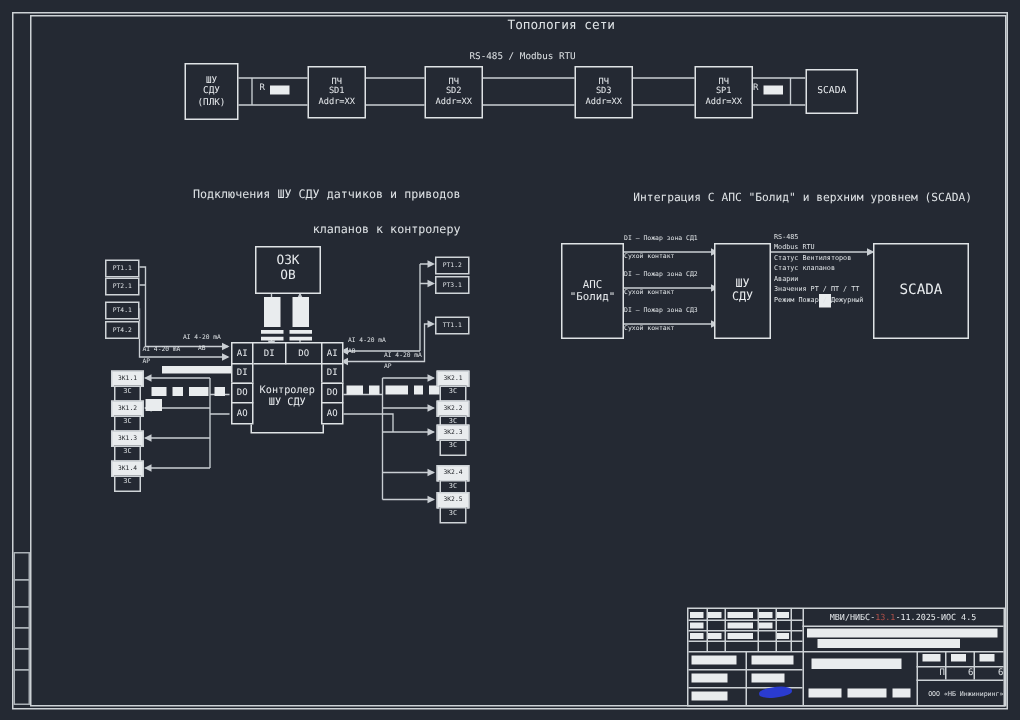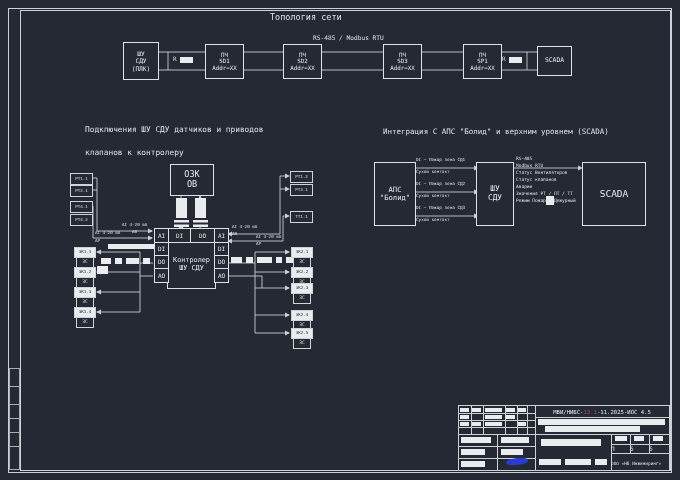--- a/index.html
+++ b/index.html
@@ -3,21 +3,21 @@
 <meta charset="utf-8">
 <style>
   html,body{margin:0;padding:0;background:#1d2129;}
   .stage{position:relative;width:680px;height:480px;background:#242933;overflow:hidden;
          font-family:"DejaVu Sans Mono", monospace;color:#e8ebee;}
   .frame{position:absolute;border:1px solid #cdd2d6;}
   .box{position:absolute;background:#242933;border:1px solid #dfe3e6;color:#e8ebee;
        display:flex;flex-direction:column;align-items:center;justify-content:center;
        text-align:center;line-height:1.15;z-index:3;}
   .lbl{position:absolute;color:#dfe3e6;white-space:nowrap;z-index:4;line-height:1;}
-  .ctr{text-align:left;}
+  .ctr{text-align:right;}
   .port{position:absolute;border:1px solid #dfe3e6;background:#242933;color:#e8ebee;
         font-size:6px;display:flex;align-items:center;justify-content:center;z-index:4;line-height:1;}
   .sbox{position:absolute;width:21px;height:10px;border:1px solid #cfd4d8;background:#242933;
         color:#dfe3e6;font-size:4.2px;display:flex;align-items:center;justify-content:center;z-index:3;line-height:1;}
   .vwhite{position:absolute;width:20px;height:9px;border:1px solid #cfd4d8;background:#e9ecee;
         color:#1a1d22;font-size:4.2px;display:flex;align-items:center;justify-content:center;z-index:3;line-height:1;}
   .vzs{position:absolute;width:16px;height:9px;border:1px solid #cfd4d8;background:#242933;
         color:#dfe3e6;font-size:4.6px;display:flex;align-items:center;justify-content:center;z-index:3;line-height:1;}
   .wb{position:absolute;background:#e9ecee;z-index:5;}
   .hl{position:absolute;background:#cdd2d6;height:1px;z-index:2;}

